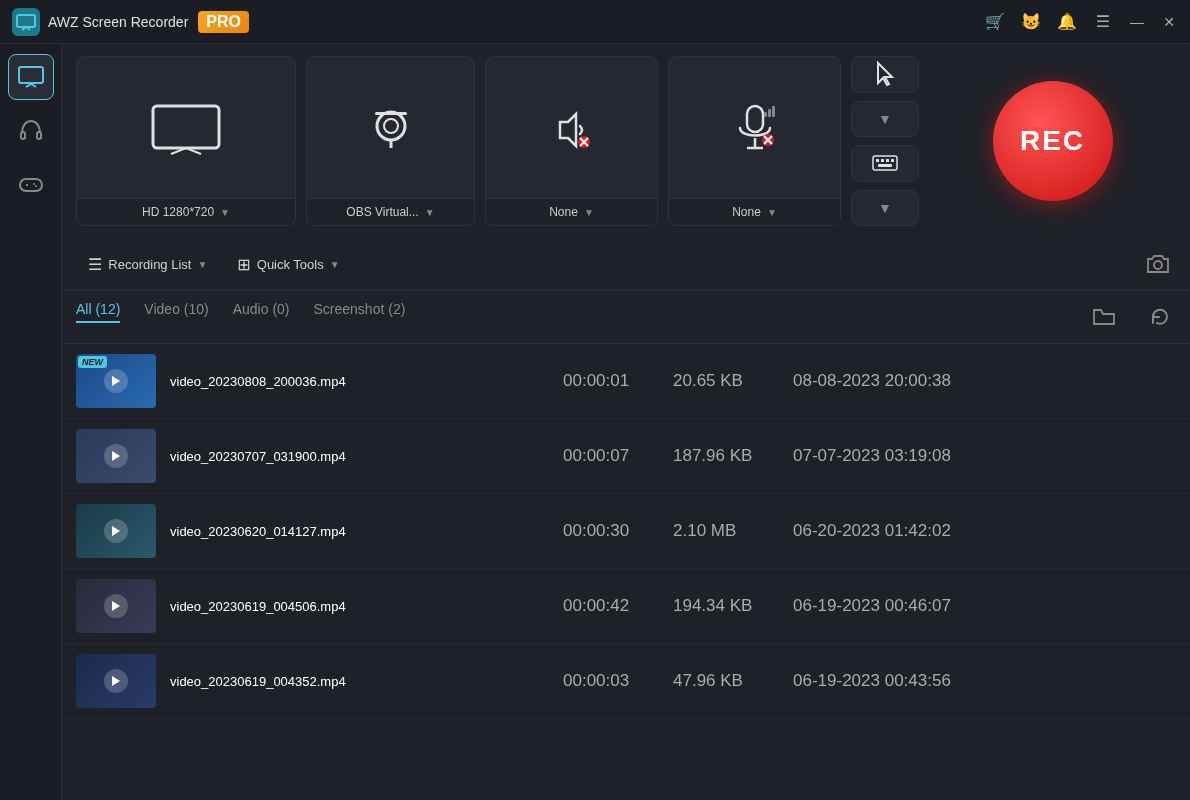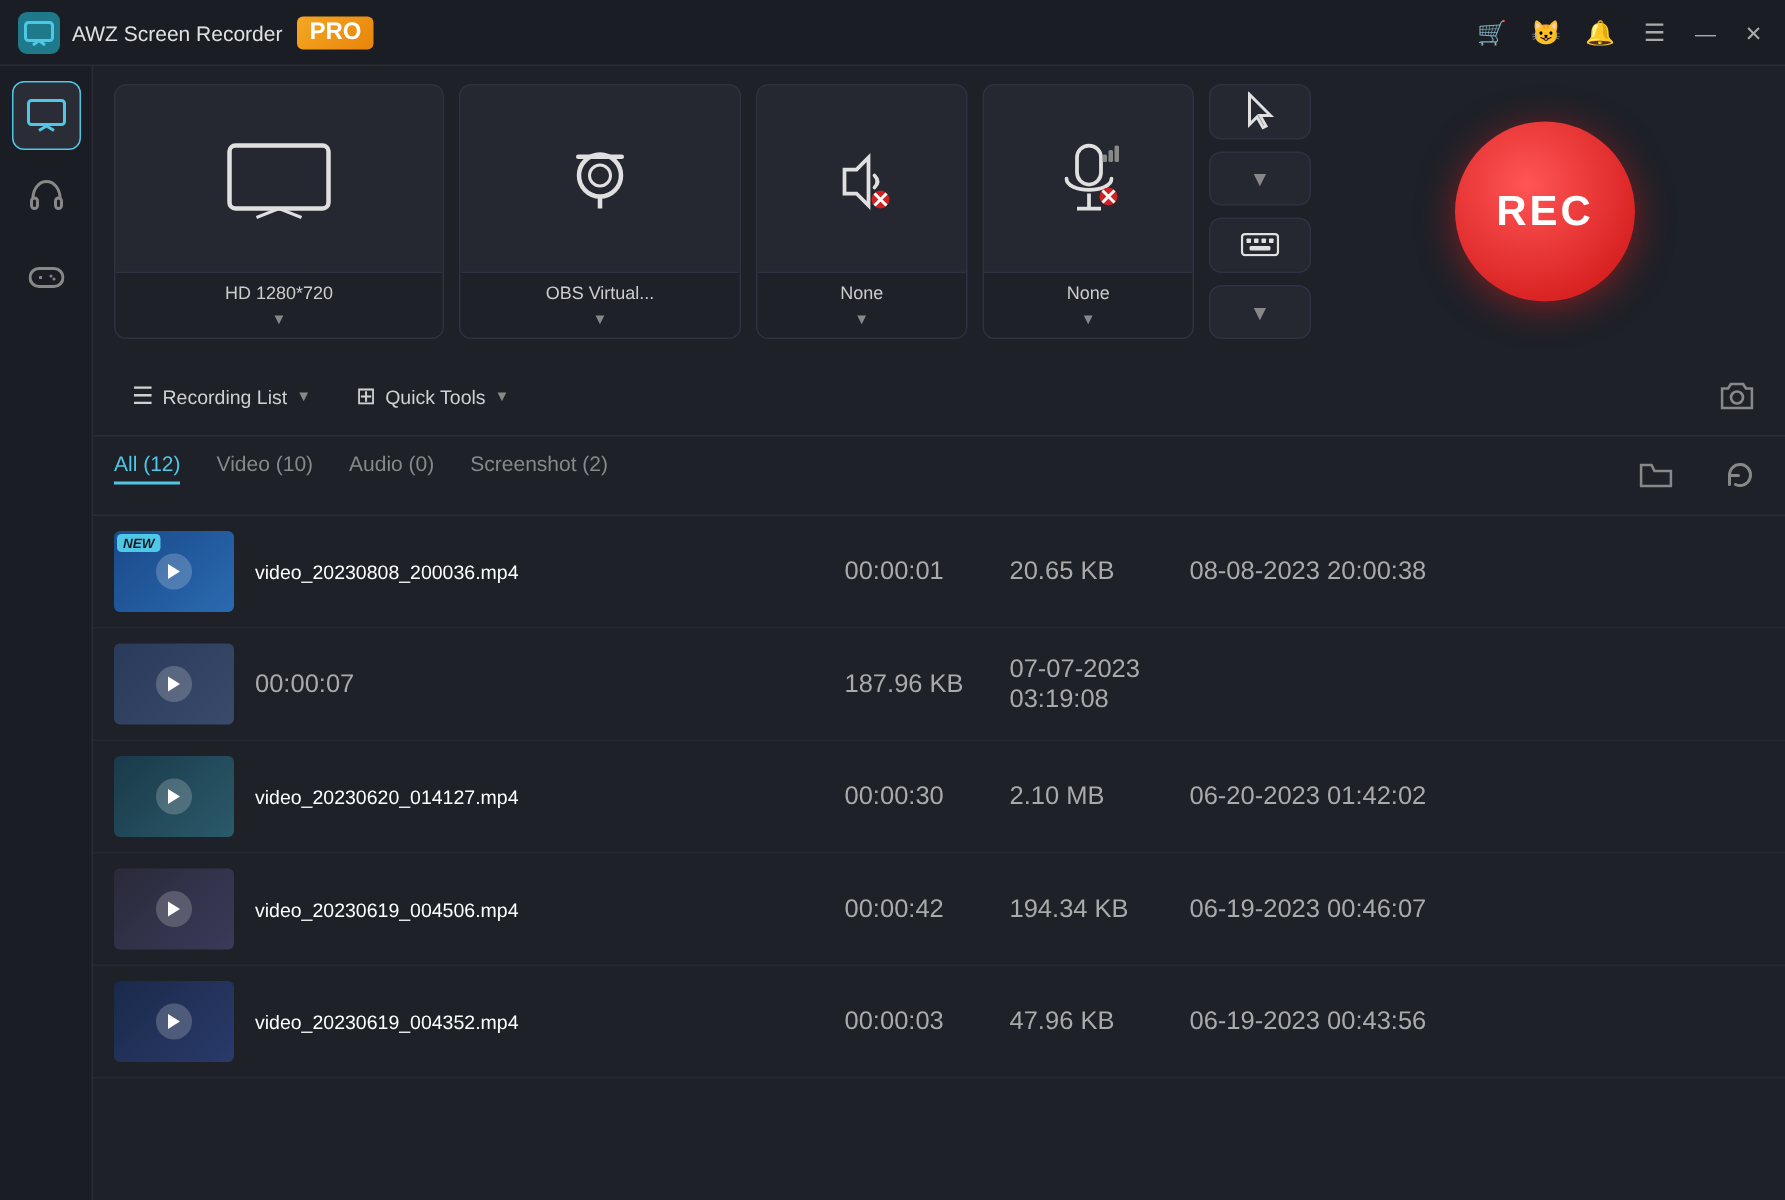--- a/index.html
+++ b/index.html
@@ -142,34 +142,33 @@
       background: #1e2128;
       display: flex;
       align-items: center;
       justify-content: center;
       padding: 6px 8px;
       gap: 6px;
       border-top: 1px solid #2e3140;
       font-size: 12px;
       color: #ccc;
       white-space: nowrap;
-      flex-direction: column;
     }
     .control-card .label-area .dropdown-arrow {
       color: #888;
       font-size: 10px;
     }
 
     
     .card-screen {
       width: 220px;
       height: 170px;
     }
-    .card-webcam { width: 188px; height: 170px; }
-    .card-audio { width: 141px; height: 170px; }
+    .card-webcam { width: 169px; height: 170px; }
+    .card-audio { width: 173px; height: 170px; }
     .card-extra {
       width: 68px;
       height: 170px;
       display: flex;
       flex-direction: column;
       justify-content: space-between;
       background: transparent;
       border: none;
       padding: 0;
       gap: 8px;
@@ -572,20 +571,21 @@
         <div class="recording-item">
       <div class="thumb-wrap thumb-bg2">
 
         <div class="play-icon">
           <svg width="10" height="12" viewBox="0 0 10 12" fill="white">
                 <polygon points="1,1 9,6 1,11"></polygon>
               </svg>
         </div>
       </div>
       <div class="recording-info">
+        <span class="rec-filename">video_20230707_031900.mp4</span>
         <span class="rec-duration">00:00:07</span>
         <span class="rec-size">187.96 KB</span>
         <span class="rec-date">07-07-2023 03:19:08</span>
       </div>
     </div>
         <div class="recording-item">
       <div class="thumb-wrap thumb-bg3">
 
         <div class="play-icon">
           <svg width="10" height="12" viewBox="0 0 10 12" fill="white">

